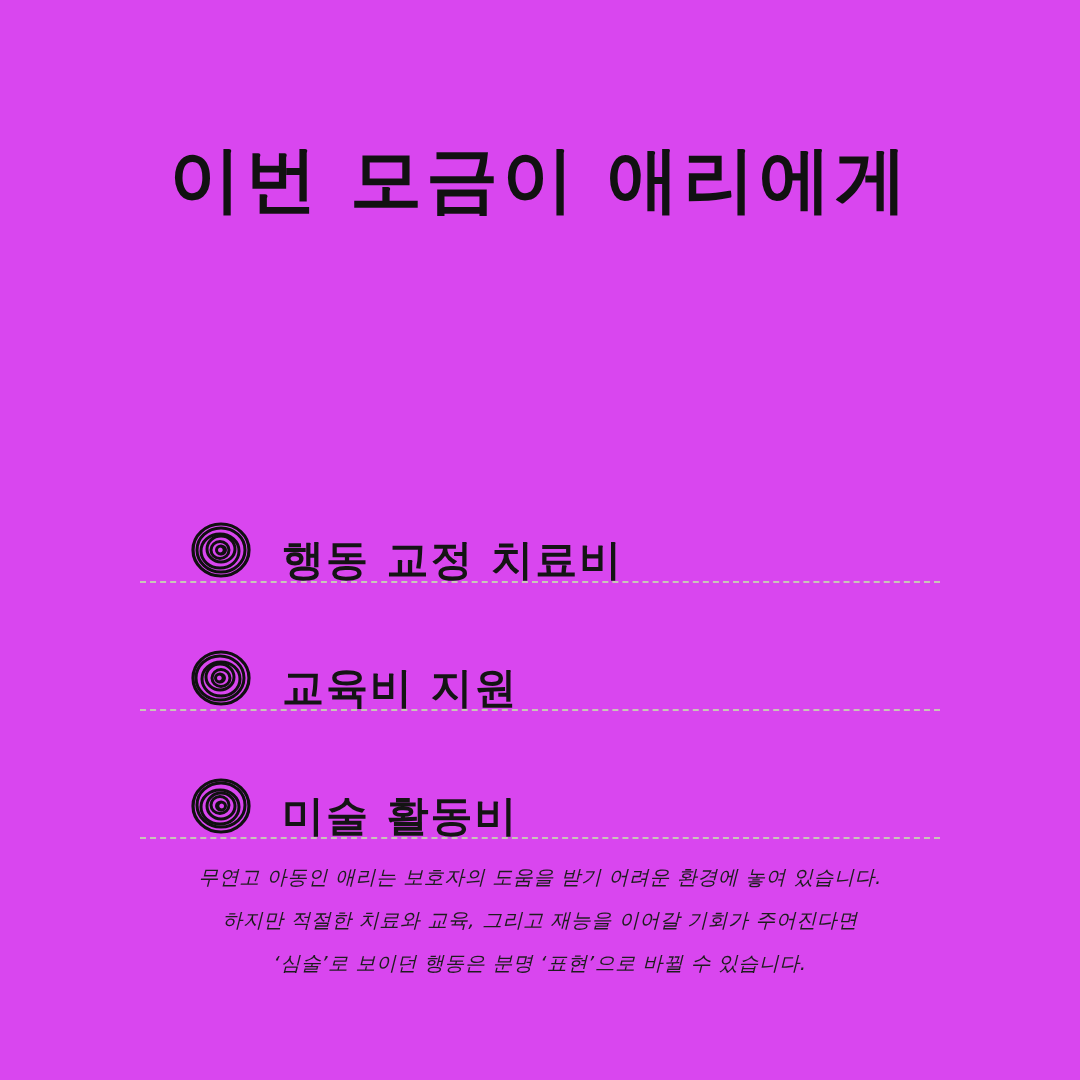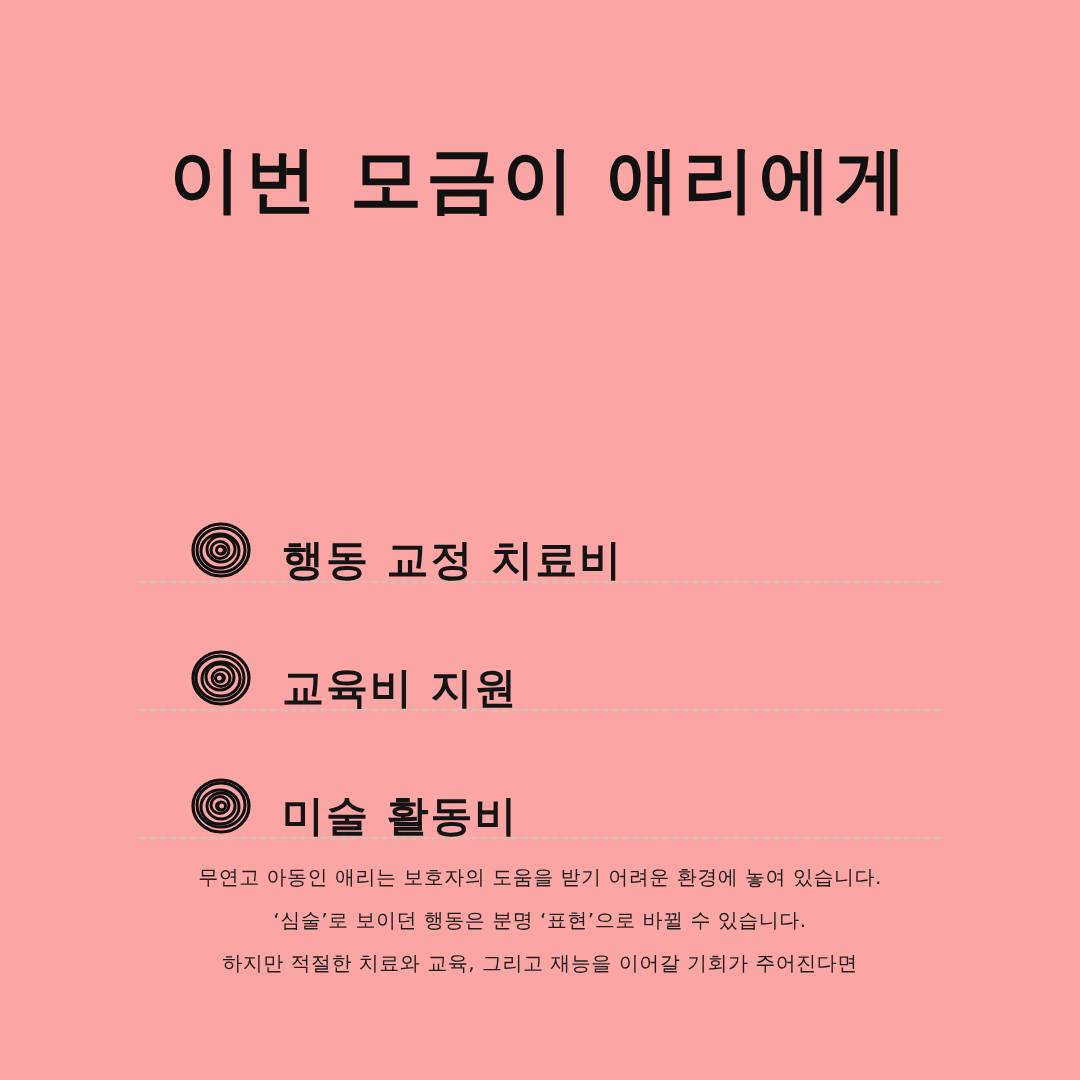--- a/index.html
+++ b/index.html
@@ -12,21 +12,21 @@
     background: #f7f3e8;
     font-family: "Liberation Sans", sans-serif;
     color: #1a1a1a;
     overflow: hidden;
     position: relative;
   }
 
   .card {
     position: absolute;
     inset: 0;
-    background: #fca5a5;
+    background: #d946ef;
   }
 
   
   .title-block {
     position: absolute;
     top: 128px;
     left: 0;
     width: 1080px;
     text-align: center;
   }
@@ -90,20 +90,21 @@
     border-top: 2px dashed #c9c5b8;
   }
 
   
   .footer {
     position: absolute;
     top: 862px;
     left: 0;
     width: 1080px;
     text-align: center;
+    font-style: italic;
   }
   .footer p {
     margin: 0 0 12px 0;
     font-family: "DejaVu Sans", sans-serif;
     font-size: 20px;
     letter-spacing: 0.5px;
     color: #1d1d1d;
     line-height: 1.55;
     white-space: nowrap;
   }
@@ -172,17 +173,17 @@
         </svg>
       </span>
       <span class="row-label">미술 활동비</span>
     </div>
 
     <div class="divider"></div>
   </div>
 
   <div class="footer">
     <p>무연고 아동인 애리는 보호자의 도움을 받기 어려운 환경에 놓여 있습니다.</p>
+    <p>하지만 적절한 치료와 교육, 그리고 재능을 이어갈 기회가 주어진다면</p>
     <p>‘심술’로 보이던 행동은 분명 ‘표현’으로 바뀔 수 있습니다.</p>
-    <p>하지만 적절한 치료와 교육, 그리고 재능을 이어갈 기회가 주어진다면</p>
   </div>
 
 </div>
 
 </body></html>

